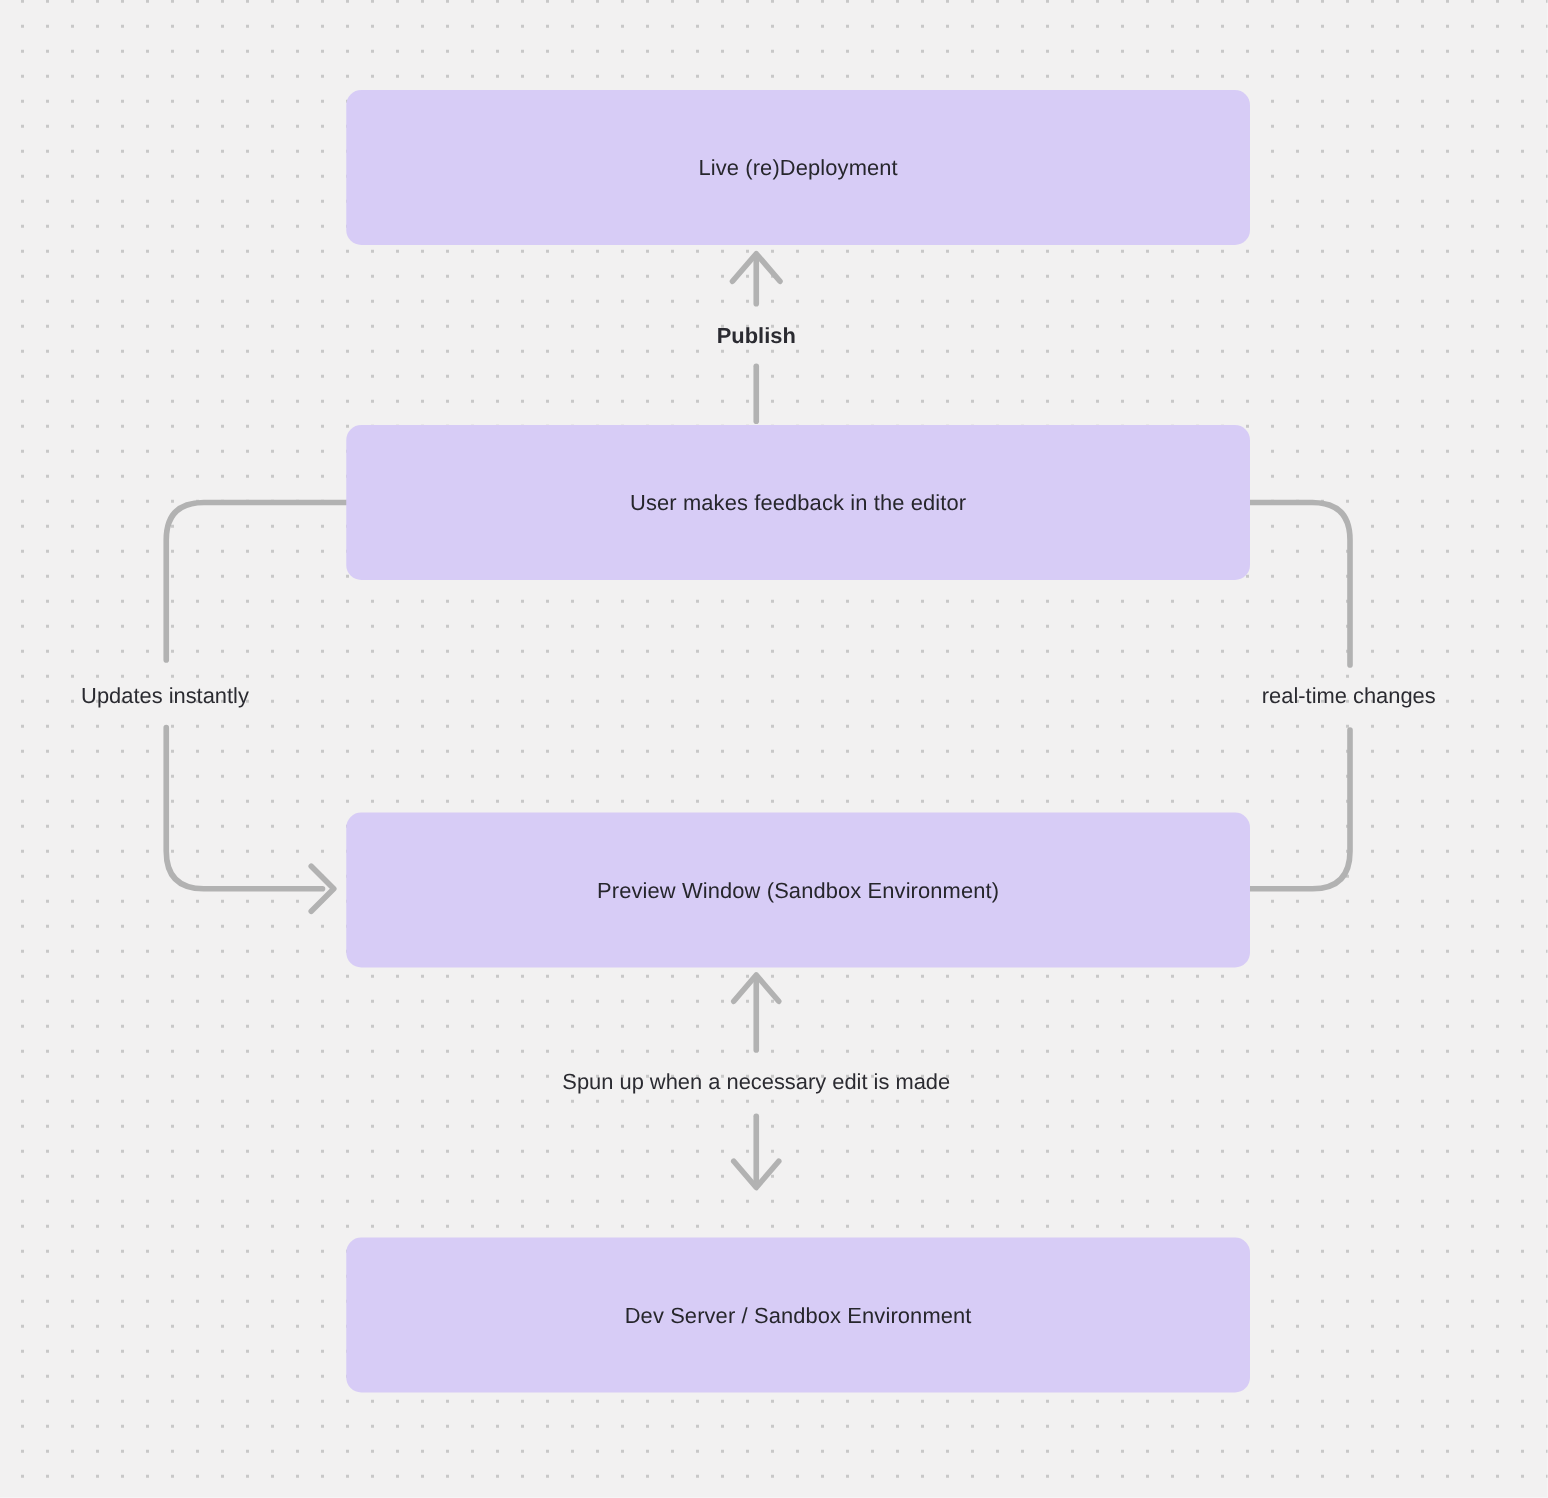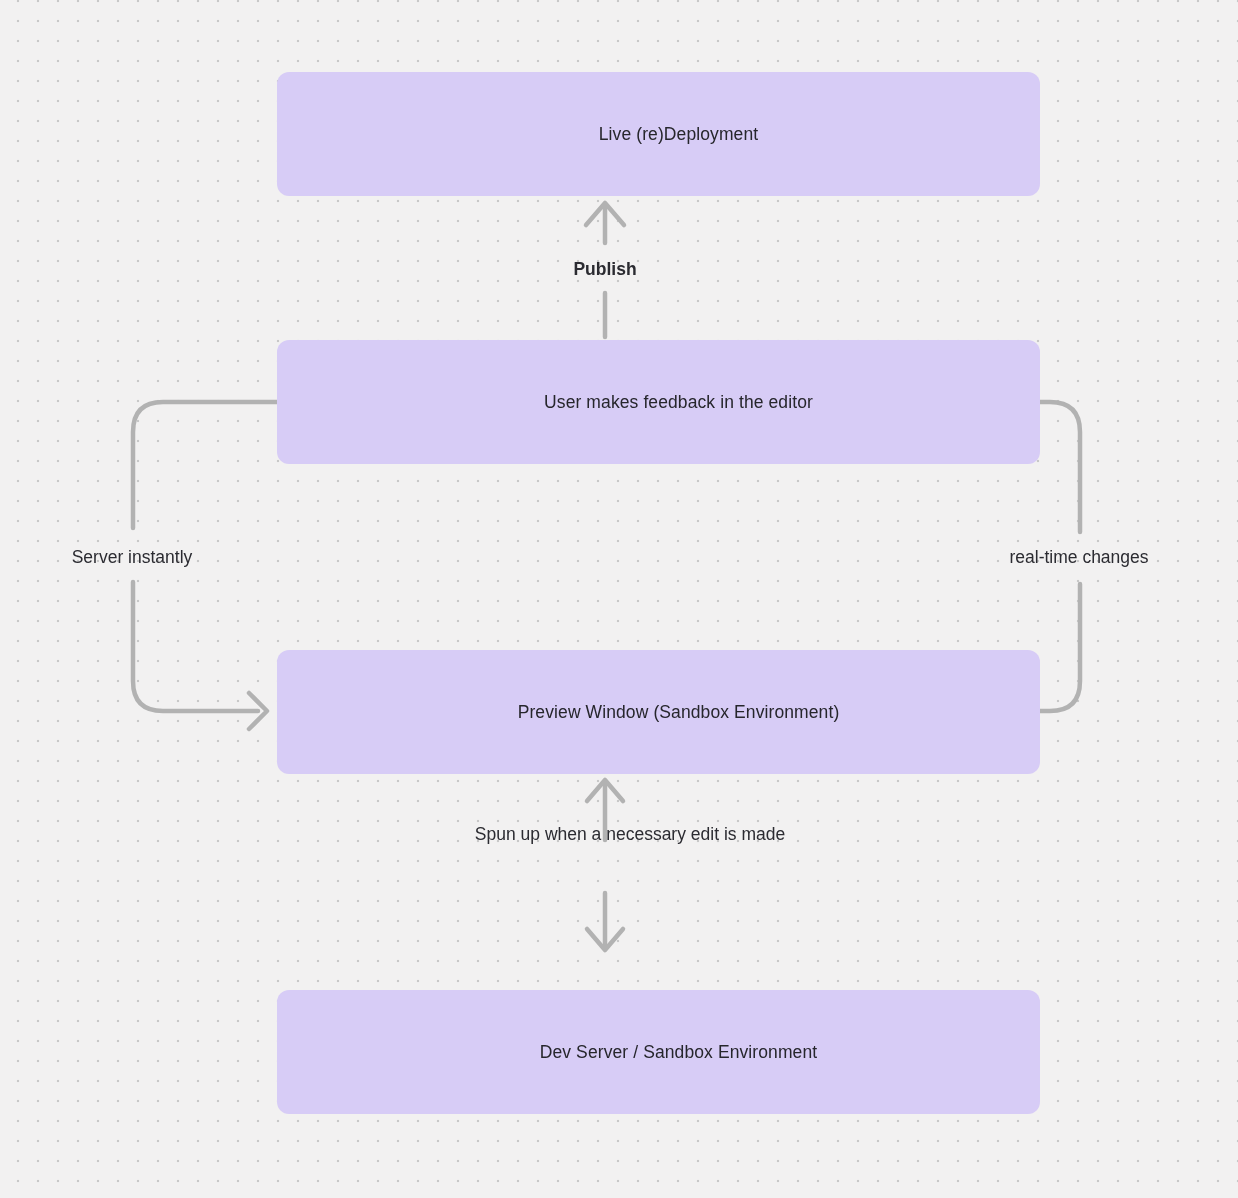--- a/index.html
+++ b/index.html
@@ -34,21 +34,20 @@
   .node {
     position: absolute;
     left: 277px;
     width: 723px;
     height: 124px;
     background: #d7ccf6;
     border-radius: 12px;
     display: flex;
     align-items: center;
     justify-content: center;
-    padding-left: 40px;
   }
   .node-label {
     font-size: 17.5px;
     font-weight: 400;
     color: #26262c;
     letter-spacing: 0.1px;
     white-space: nowrap;
   }
   .node-live    { top: 72px;  }
   .node-user    { top: 340px; }
@@ -58,21 +57,21 @@
     position: absolute;
     transform: translate(-50%, -50%);
     font-size: 17.5px;
     font-weight: 400;
     color: #2b2b31;
     white-space: nowrap;
   }
   .label-publish  { left: 605px;  top: 269px; font-weight: bold; }
   .label-updates  { left: 132px;  top: 557px; }
   .label-feedback { left: 1079px; top: 557px; }
-  .label-spunup   { left: 605px;  top: 834px; margin-left: 25px; }
+  .label-spunup   { left: 605px;  top: 866px; }
 </style>
 </head>
 <body>
 
 <div class="canvas">
 
   <svg class="edges-svg" viewBox="0 0 1238 1198" xmlns="http://www.w3.org/2000/svg">
 
     <g>
       <line x1="605" y1="337" x2="605" y2="293"></line>
@@ -110,17 +109,17 @@
 
   <div class="node node-preview">
     <span class="node-label">Preview Window (Sandbox Environment)</span>
   </div>
 
   <div class="node node-dev">
     <span class="node-label">Dev Server / Sandbox Environment</span>
   </div>
 
   <div class="edge-label label-publish">Publish</div>
-  <div class="edge-label label-updates">Server instantly</div>
+  <div class="edge-label label-updates">Updates instantly</div>
   <div class="edge-label label-feedback">real-time changes</div>
   <div class="edge-label label-spunup">Spun up when a necessary edit is made</div>
 
 </div>
 
 </body></html>

